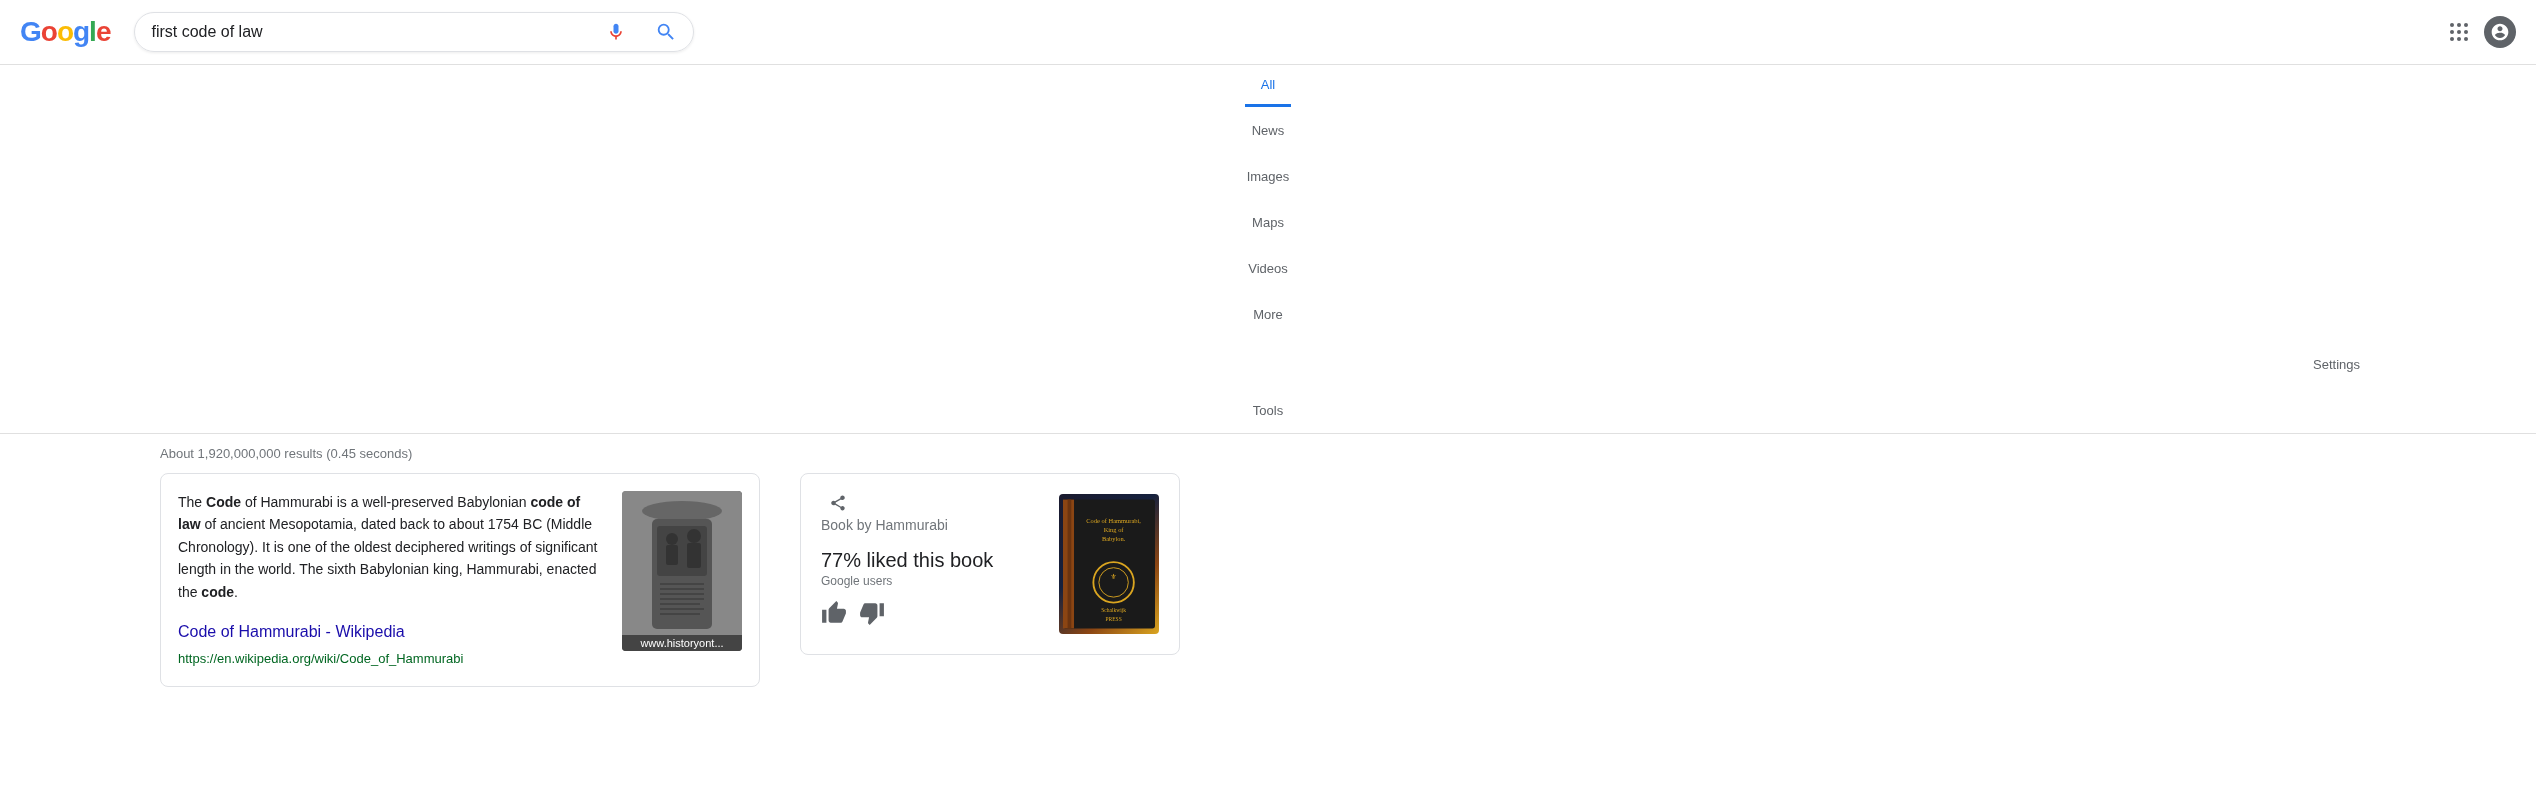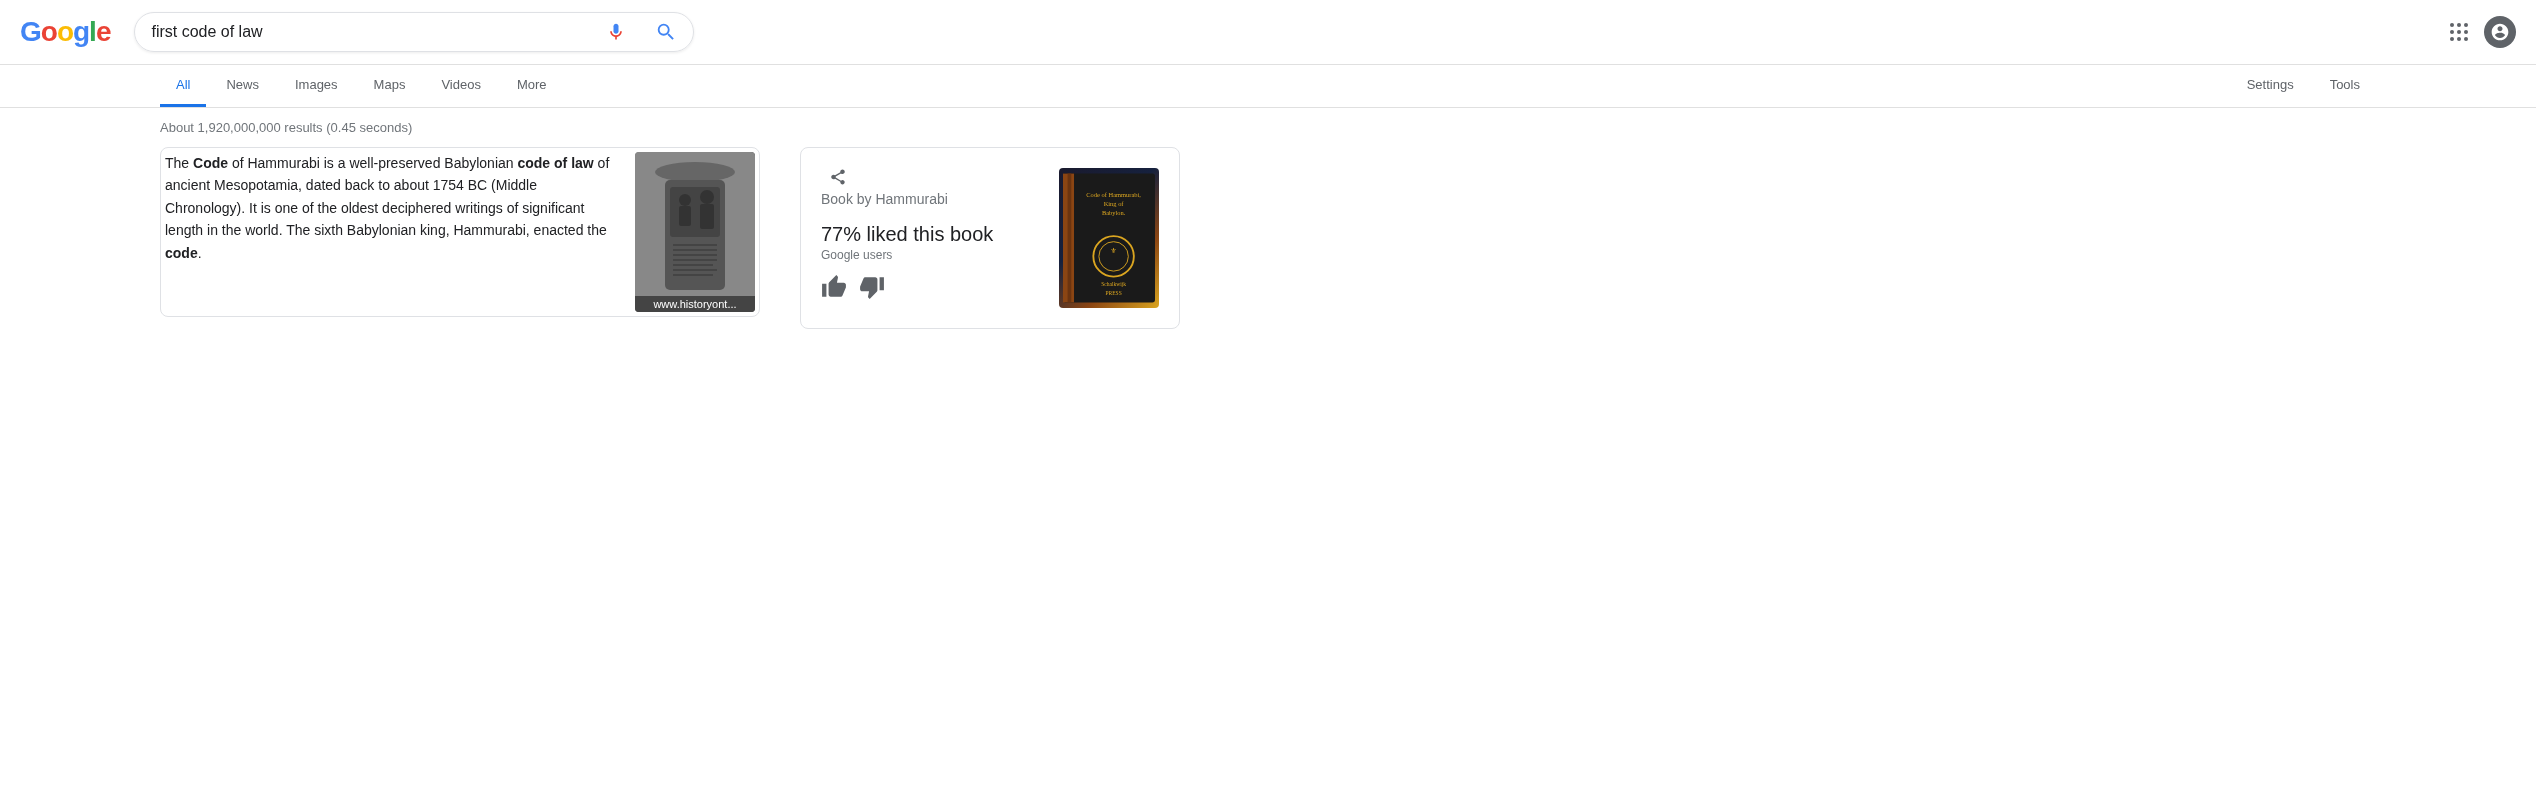--- a/index.html
+++ b/index.html
@@ -91,20 +91,21 @@
       cursor: pointer;
     }
 
     
     .nav-tabs {
       display: flex;
       align-items: center;
       padding: 0 160px;
       border-bottom: 1px solid #e0e0e0;
       gap: 4px;
+      flex-direction: column;
     }
     .nav-tab {
       padding: 12px 16px;
       cursor: pointer;
       font-size: 13px;
       color: #5f6368;
       text-decoration: none;
       border-bottom: 3px solid transparent;
       display: flex;
       align-items: center;
@@ -135,21 +136,21 @@
     
     .left-column {
       flex: 0 0 600px;
       max-width: 600px;
     }
 
     
     .featured-snippet {
       border: 1px solid #dfe1e5;
       border-radius: 8px;
-      padding: 4px;
+      padding: 17px;
       display: flex;
       gap: 16px;
       margin-bottom: 16px;
     }
     .snippet-text {
       flex: 1;
       font-size: 14px;
       line-height: 1.6;
       color: #202124;
     }
@@ -336,20 +337,24 @@
 </nav>
 
 <div class="results-count">About 1,920,000,000 results (0.45 seconds)</div>
 
 <div class="main-content">
 
   <div class="left-column">
     <div class="featured-snippet">
       <div class="snippet-text">
         The <strong>Code</strong> of Hammurabi is a well-preserved Babylonian <strong>code of law</strong> of ancient Mesopotamia, dated back to about 1754 BC (Middle Chronology). It is one of the oldest deciphered writings of significant length in the world. The sixth Babylonian king, Hammurabi, enacted the <strong>code</strong>.
+        <div class="snippet-link">
+          <a href="#">Code of Hammurabi - Wikipedia</a>
+          <div class="snippet-url">https://en.wikipedia.org/wiki/Code_of_Hammurabi</div>
+        </div>
       </div>
       <div class="snippet-image">
         <div class="snippet-img-placeholder">
 
           <svg width="120" height="160" viewBox="0 0 120 160" style="position:absolute;top:0;left:0;">
             <rect width="120" height="160" fill="#888"></rect>
             <rect x="20" y="10" width="80" height="20" rx="40" fill="#666"></rect>
             <rect x="30" y="28" width="60" height="110" rx="5" fill="#555"></rect>
             <rect x="35" y="35" width="50" height="50" fill="#444" rx="3"></rect>
 

